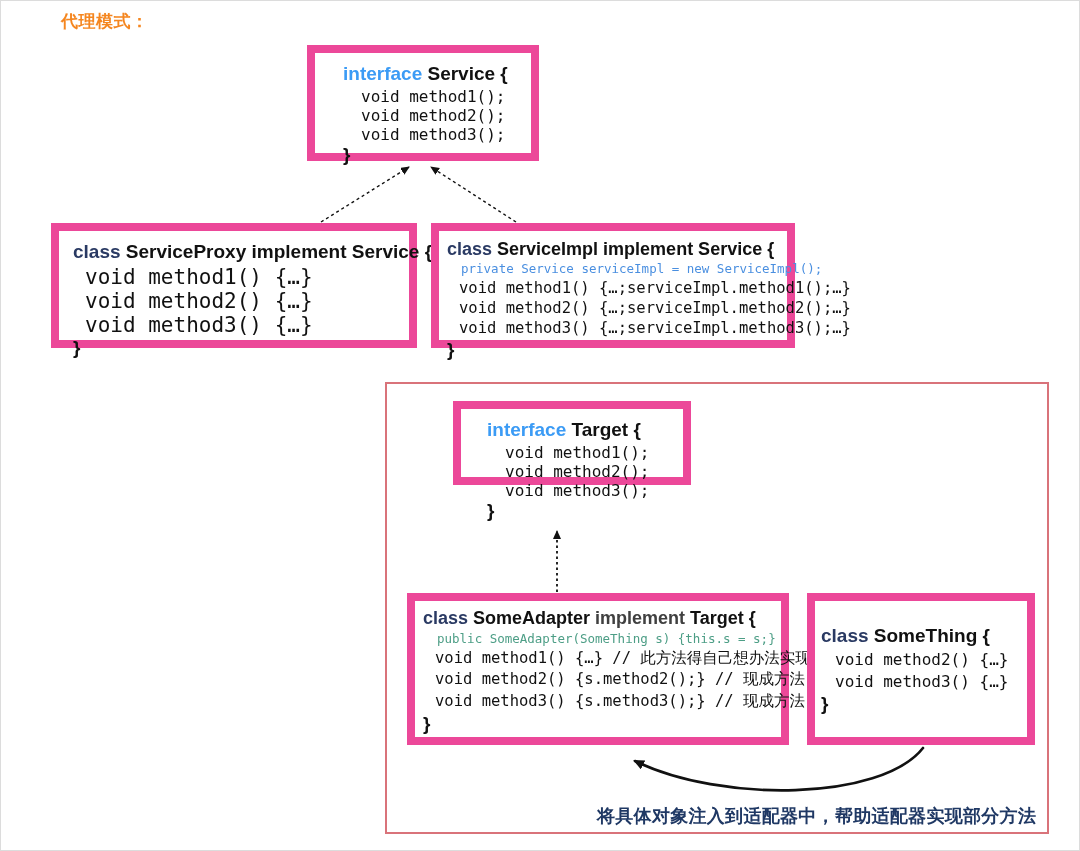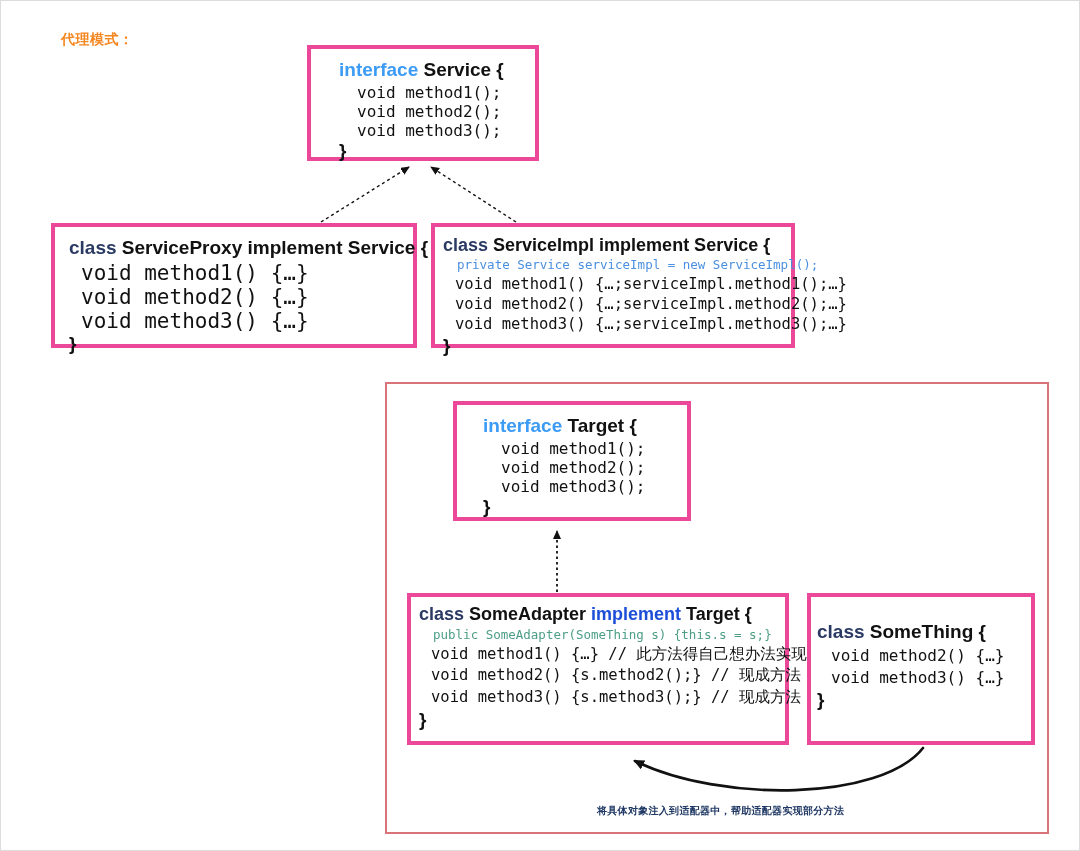--- a/index.html
+++ b/index.html
@@ -17,35 +17,35 @@
     background: #ffffff;
     box-sizing: border-box;
     border: 1px solid #dcdcdc;
     overflow: hidden;
   }
 
   
   .box {
     position: absolute;
     box-sizing: border-box;
-    border: 4px solid #ec4899;
+    border: 8px solid #ec4899;
     background: #ffffff;
     padding: 6px 10px 6px 14px;
   }
 
   
   .hdr {
     font-family: "Liberation Sans", "DejaVu Sans", sans-serif;
     font-weight: bold;
     white-space: pre;
     line-height: 1.35;
   }
   .kw-interface { color: #3b9bf5; }
   .kw-class     { color: #2a3a63; margin-top: 15px; }
-  .kw-implement { color: #1d4ed8; }
+  .kw-implement { color: #404040; }
   .id-name      { color: #111111; }
 
   .sig {
     font-family: "DejaVu Sans Mono", "Liberation Mono", monospace;
     white-space: pre;
     color: #111111;
   }
   .brace-close {
     font-family: "Liberation Sans", "DejaVu Sans", sans-serif;
     font-weight: bold;
@@ -84,21 +84,21 @@
   #box-serviceproxy {
     left: 430px; top: 222px; width: 364px; height: 125px;
     padding-left: 8px; padding-top: 6px;
   }
   #box-serviceproxy .hdr { font-size: 18px; }
   #box-serviceproxy .small-blue { font-size: 12.5px; padding-left: 14px; line-height: 1.35; }
   #box-serviceproxy .sig { font-size: 15.5px; padding-left: 12px; line-height: 1.30; }
   #box-serviceproxy .brace-close { font-size: 19px; }
 
   #box-target {
-    left: 452px; top: 400px; width: 238px; height: 120px;
+    left: 452px; top: 400px; width: 238px; height: 84px;
     padding-left: 26px; padding-top: 8px;
   }
   #box-target .hdr { font-size: 19px; }
   #box-target .sig { font-size: 16px; padding-left: 18px; }
   #box-target .brace-close { font-size: 19px; }
 
   #box-someadapter {
     left: 406px; top: 592px; width: 382px; height: 152px;
     padding-left: 8px; padding-top: 5px;
   }
@@ -122,38 +122,38 @@
     left: 384px; top: 381px;
     width: 664px; height: 452px;
     box-sizing: border-box;
     border: 2px solid #d9737a;
     background: transparent;
   }
 
   
   #proxy-title {
     position: absolute;
-    left: 60px; top: 30px;
-    font-size: 14px;
+    left: 60px; top: 9px;
+    font-size: 17px;
     font-weight: bold;
     color: #f5861f;
     letter-spacing: 0.5px;
   }
   #adapter-title {
     position: absolute;
     left: 822px; top: 405px;
     font-size: 17px;
     font-weight: bold;
     color: #f5861f;
     letter-spacing: 0.5px;
   }
   #adapter-caption {
     position: absolute;
     left: 596px; top: 803px;
-    font-size: 10px;
+    font-size: 18px;
     font-weight: bold;
     color: #1f3864;
     letter-spacing: 0.3px;
   }
 
   
   #connectors {
     position: absolute;
     left: 0; top: 0;
     width: 1080px; height: 851px;

